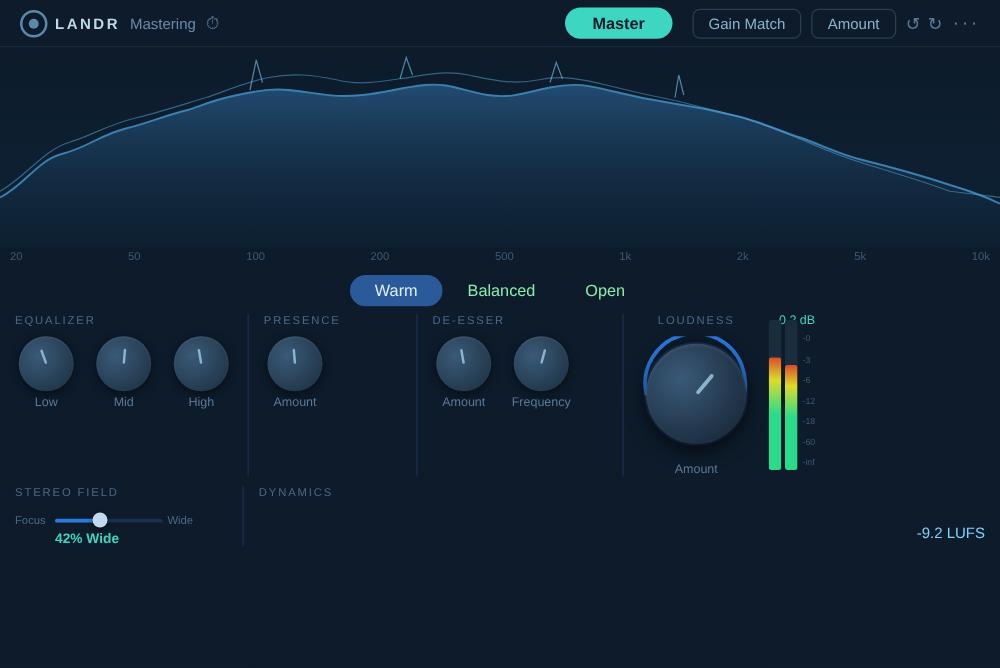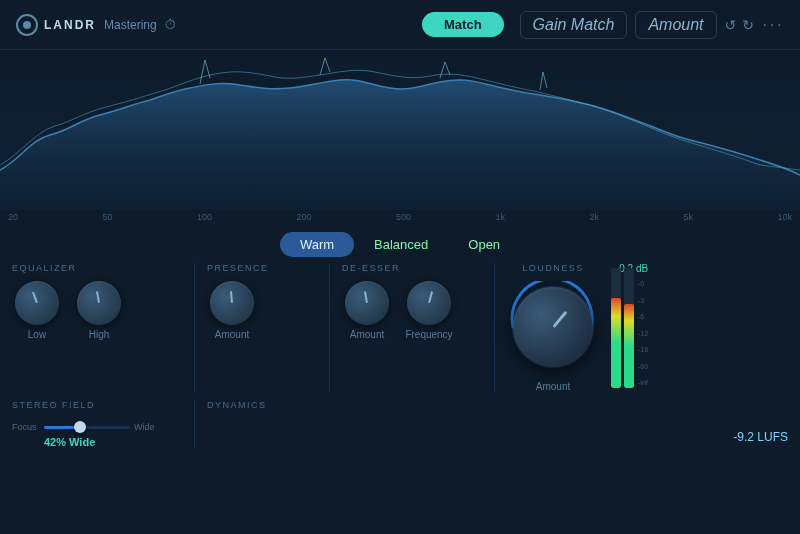--- a/index.html
+++ b/index.html
@@ -10,21 +10,21 @@
       font-family: 'Arial', sans-serif;
       color: #8ab4cc;
       overflow: hidden;
     }
 
     
     .header {
       display: flex;
       align-items: center;
       padding: 0 16px;
-      height: 50px;
+      height: 38px;
       background: #0d1b2a;
       border-bottom: 1px solid #1a2d3d;
     }
     .logo-icon {
       width: 22px;
       height: 22px;
       border: 2px solid #5a8aaa;
       border-radius: 50%;
       display: flex;
       align-items: center;
@@ -64,24 +64,23 @@
       font-weight: 600;
       cursor: pointer;
       margin-right: 16px;
     }
     .header-btn {
       background: transparent;
       color: #8ab4cc;
       border: 1px solid #2a4050;
       border-radius: 6px;
       padding: 4px 12px;
-      font-size: 16px;
+      font-size: 12px;
       cursor: pointer;
       margin-right: 8px;
-      font-style: italic;
     }
     .undo-redo {
       display: flex;
       gap: 6px;
       margin-right: 8px;
     }
     .icon-btn {
       background: transparent;
       border: none;
       color: #5a7a9a;
@@ -293,21 +292,21 @@
 </head>
 <body>
 
 <div class="header">
   <div class="logo-icon">
     <div class="logo-inner"></div>
   </div>
   <span class="logo-text">LANDR</span>
   <span class="app-subtitle">Mastering</span>
   <span class="clock-icon">⏱</span>
-  <button class="master-btn">Match</button>
+  <button class="master-btn">Master</button>
   <button class="header-btn">Gain Match</button>
   <button class="header-btn">Amount</button>
   <div class="undo-redo">
     <button class="icon-btn">↺</button>
     <button class="icon-btn">↻</button>
   </div>
   <button class="more-btn">···</button>
 </div>
 
 <div class="spectrum">
@@ -350,20 +349,26 @@
 <div class="main-sections">
 
   <div class="section eq-section">
     <span class="section-label">EQUALIZER</span>
     <div class="knobs-row">
       <div class="knob-wrap">
         <div class="knob">
           <div class="knob-indicator" style="transform: rotate(-20deg);"></div>
         </div>
         <span class="knob-label">Low</span>
+      </div>
+      <div class="knob-wrap">
+        <div class="knob">
+          <div class="knob-indicator" style="transform: rotate(5deg);"></div>
+        </div>
+        <span class="knob-label">Mid</span>
       </div>
       <div class="knob-wrap">
         <div class="knob">
           <div class="knob-indicator" style="transform: rotate(-10deg);"></div>
         </div>
         <span class="knob-label">High</span>
       </div>
     </div>
   </div>
 

